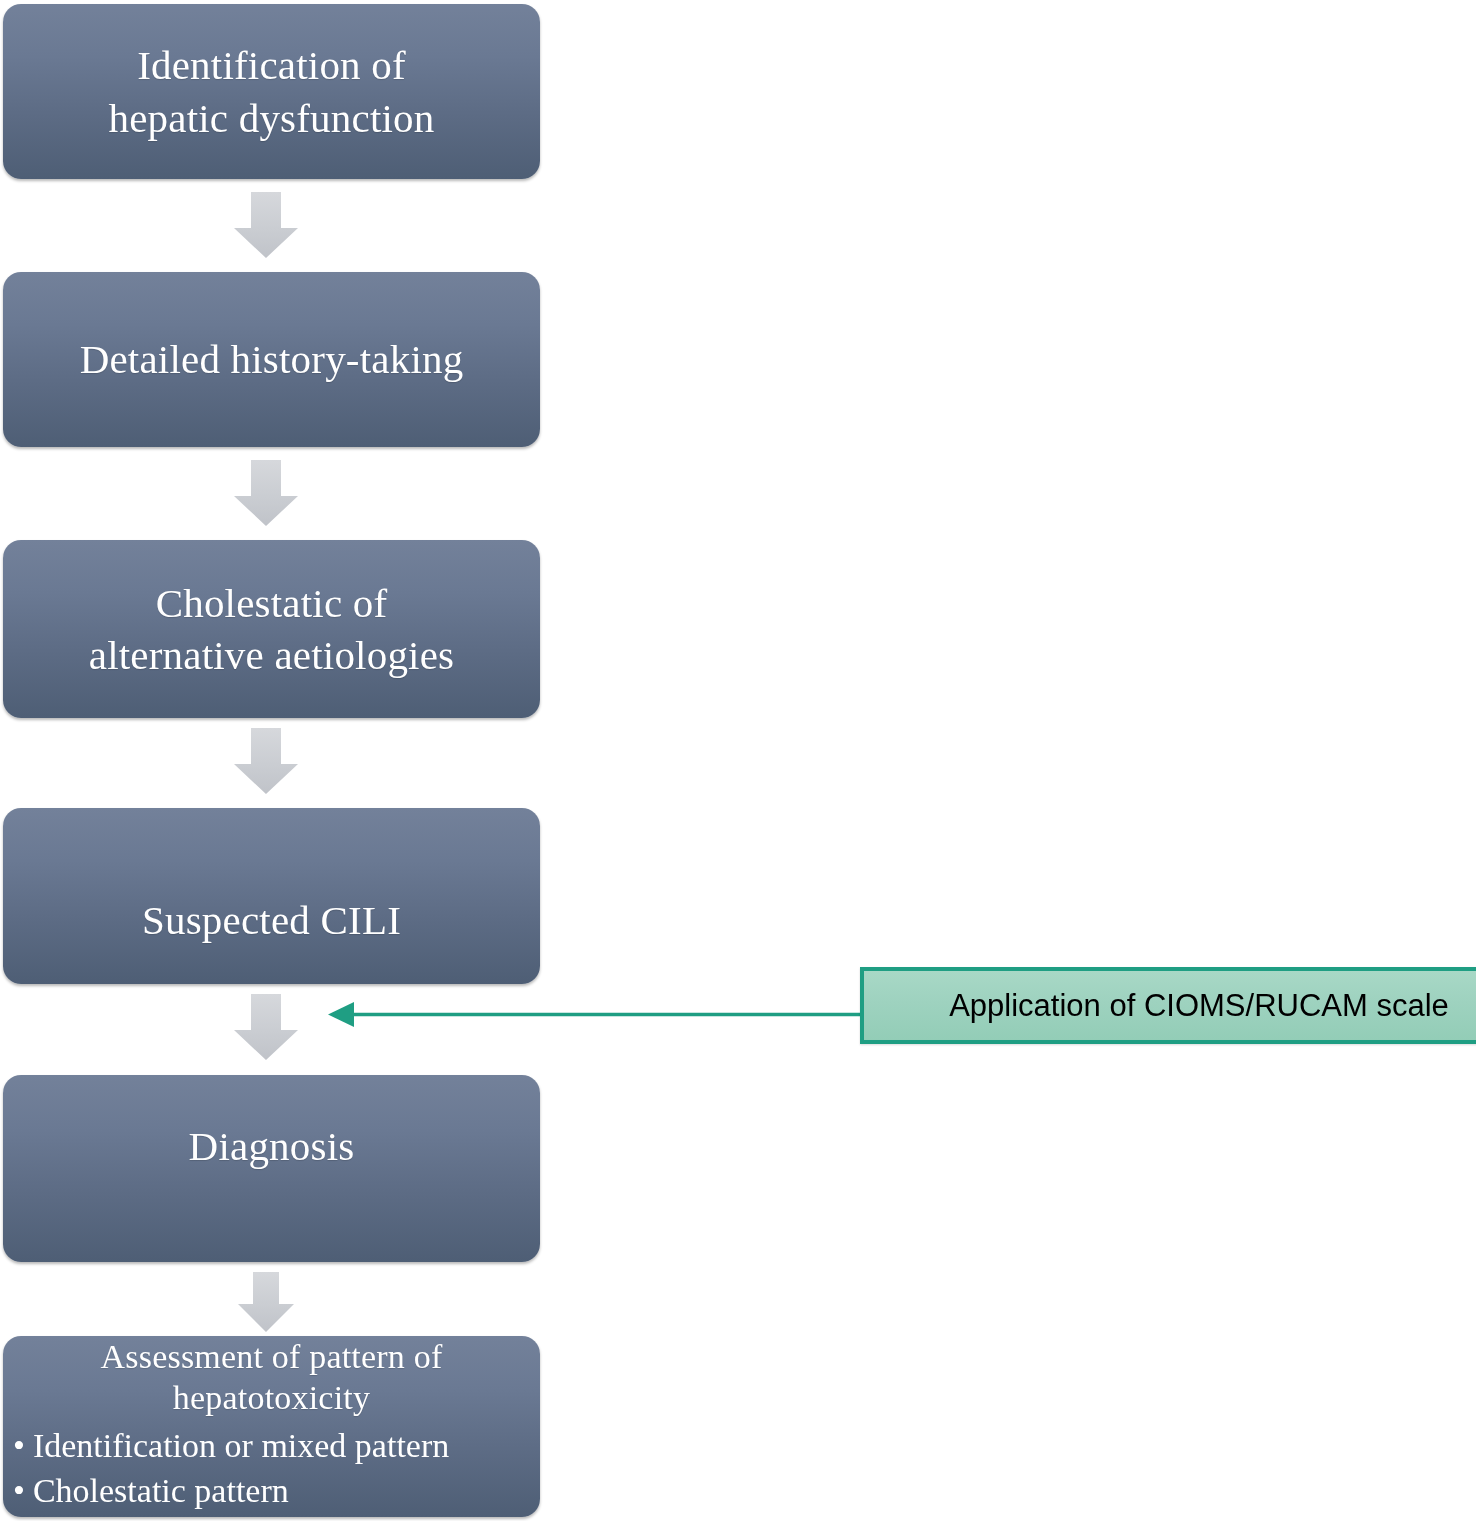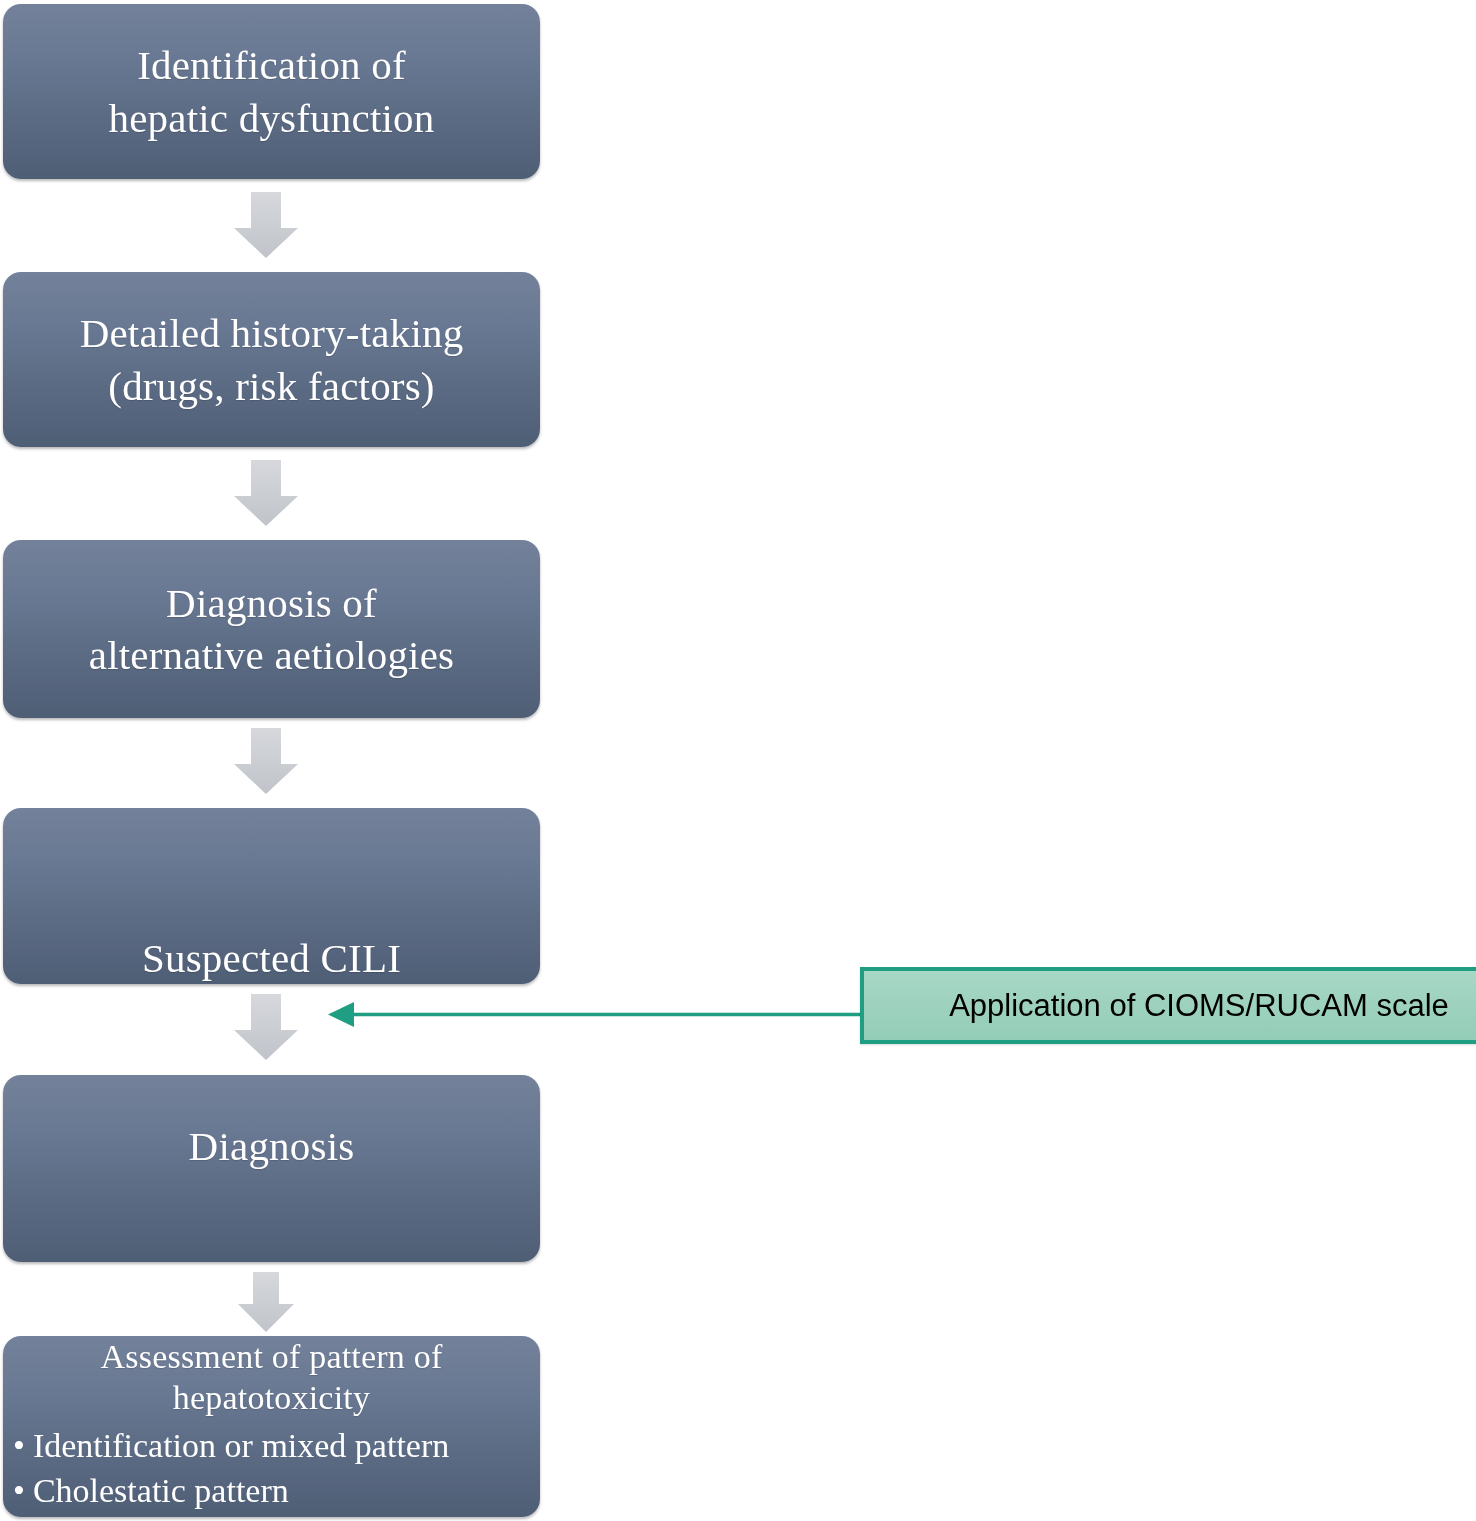--- a/index.html
+++ b/index.html
@@ -47,21 +47,21 @@
     line-height: 1.28;
     letter-spacing: 0.2px;
     text-shadow: 0 1px 1px rgba(0,0,0,0.15);
     padding: 0 14px;
   }
 
   
   #box-identification      { top: 4px;    height: 175px; }
   #box-history            { top: 272px;  height: 175px; }
   #box-alternative        { top: 540px;  height: 178px; }
-  #box-suspected          { top: 808px;  height: 176px; justify-content: flex-end; }
+  #box-suspected          { top: 808px;  height: 176px; justify-content: flex-end; padding-bottom: 38px; }
   #box-diagnosis          { top: 1075px; height: 187px; justify-content: center; padding-bottom: 44px; }
   #box-pattern            { top: 1336px; height: 181px; justify-content: flex-start; }
 
   #box-pattern .ptext { font-size: 34px; line-height: 1.22; }
   .bullets {
     width: 100%;
     text-align: left;
     padding: 4px 0 0 10px;
     box-sizing: border-box;
   }
@@ -127,29 +127,29 @@
       <linearGradient id="gg1" x1="0" y1="0" x2="0" y2="1">
         <stop offset="0%" stop-color="#d6d8dc"></stop>
           <stop offset="55%" stop-color="#cacdd2"></stop>
           <stop offset="100%" stop-color="#c0c3c9"></stop>
       </linearGradient>
     </defs>
     <polygon points="19,0 49,0 49,36 66,36 34,66 2,36 19,36" fill="url(#gg1)"></polygon>
   </svg>
 
   <div class="pbox" id="box-history">
-    <div class="ptext"><span>Detailed history-taking</span><br><span>(drugs, risk factors)</span></div>
+    <div class="ptext"><span>Detailed history-taking</span><br></div>
   </div>
 
   <svg class="garrow" id="arrow-2" style="left:232px; top:460px; width:68px; height:68px;" viewBox="0 0 68 68">
     <polygon points="19,0 49,0 49,36 66,36 34,66 2,36 19,36" fill="url(#gg1)"></polygon>
   </svg>
 
   <div class="pbox" id="box-alternative">
-    <div class="ptext"><span>Diagnosis of</span><br><span>alternative aetiologies</span></div>
+    <div class="ptext"><span>Cholestatic of</span><br><span>alternative aetiologies</span></div>
   </div>
 
   <svg class="garrow" id="arrow-3" style="left:232px; top:728px; width:68px; height:68px;" viewBox="0 0 68 68">
     <polygon points="19,0 49,0 49,36 66,36 34,66 2,36 19,36" fill="url(#gg1)"></polygon>
   </svg>
 
   <div class="pbox" id="box-suspected">
     <div class="ptext">Suspected CILI</div>
   </div>
 

